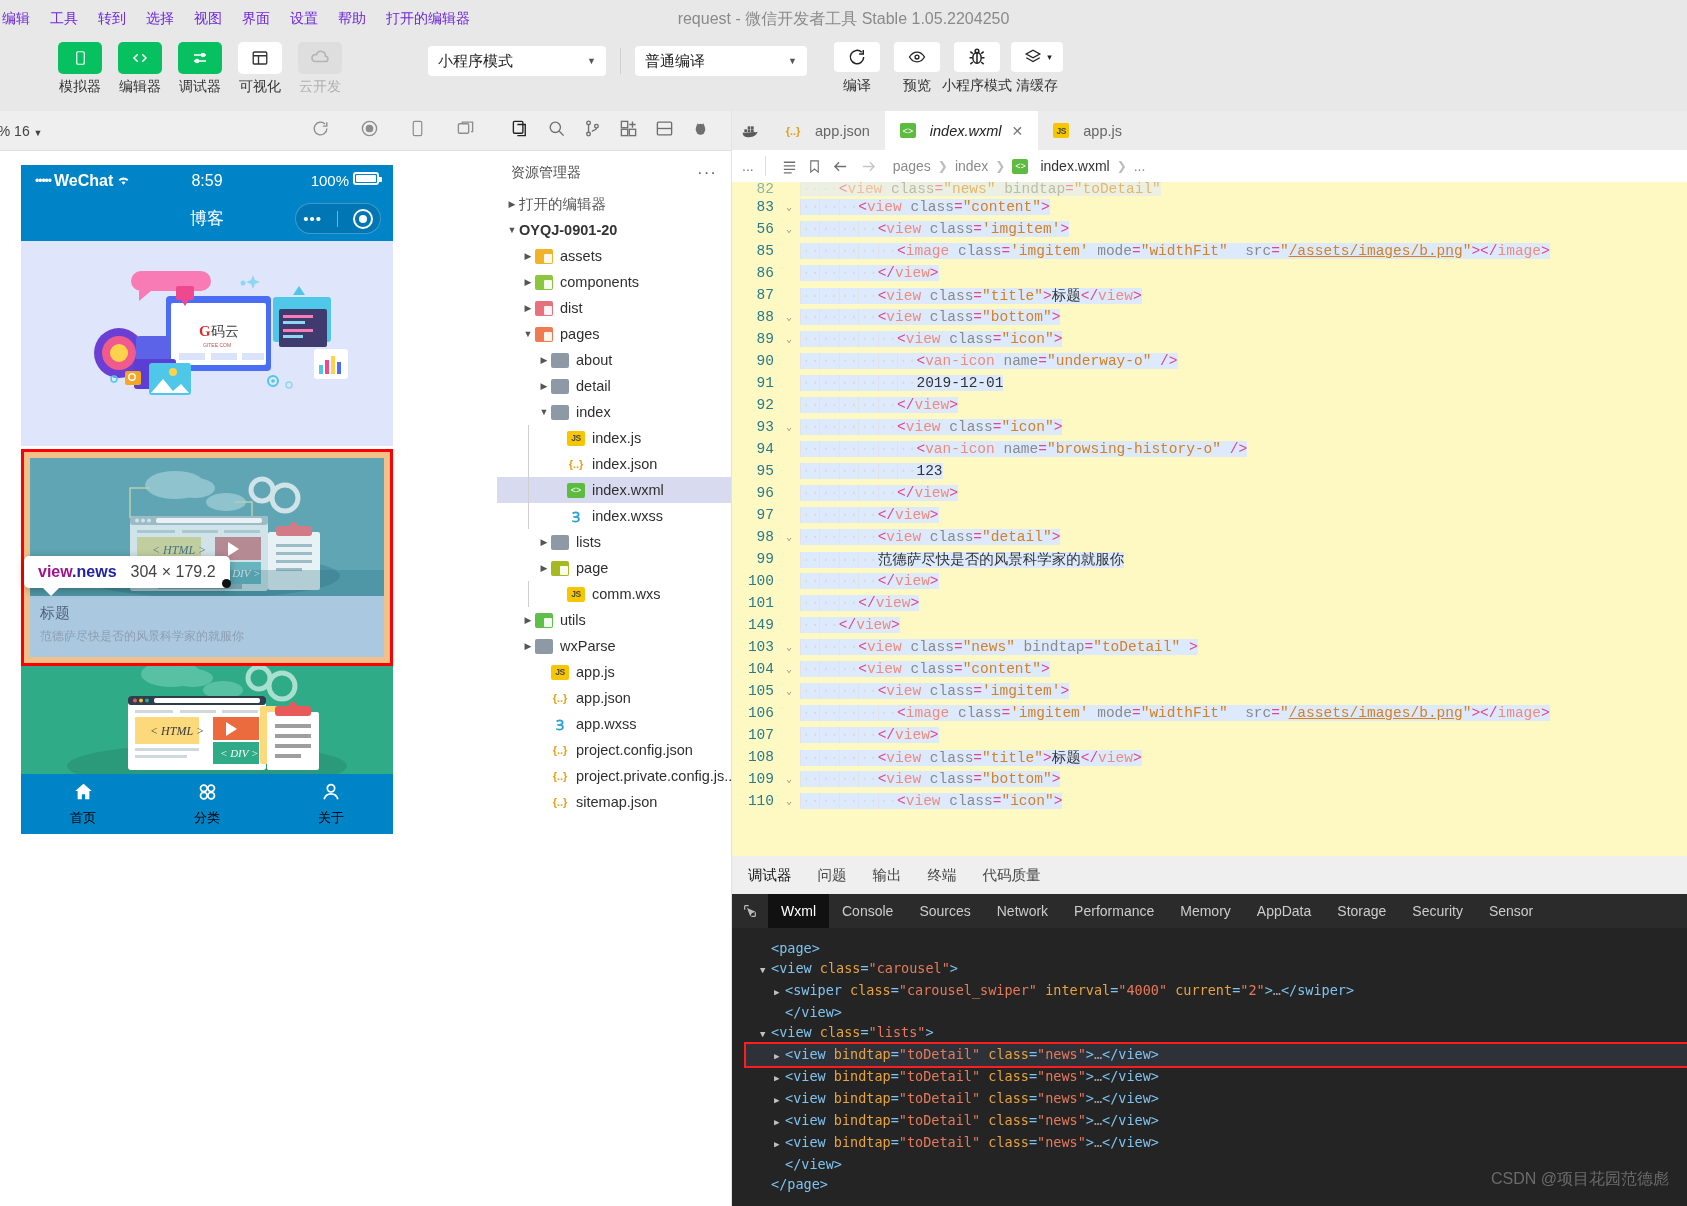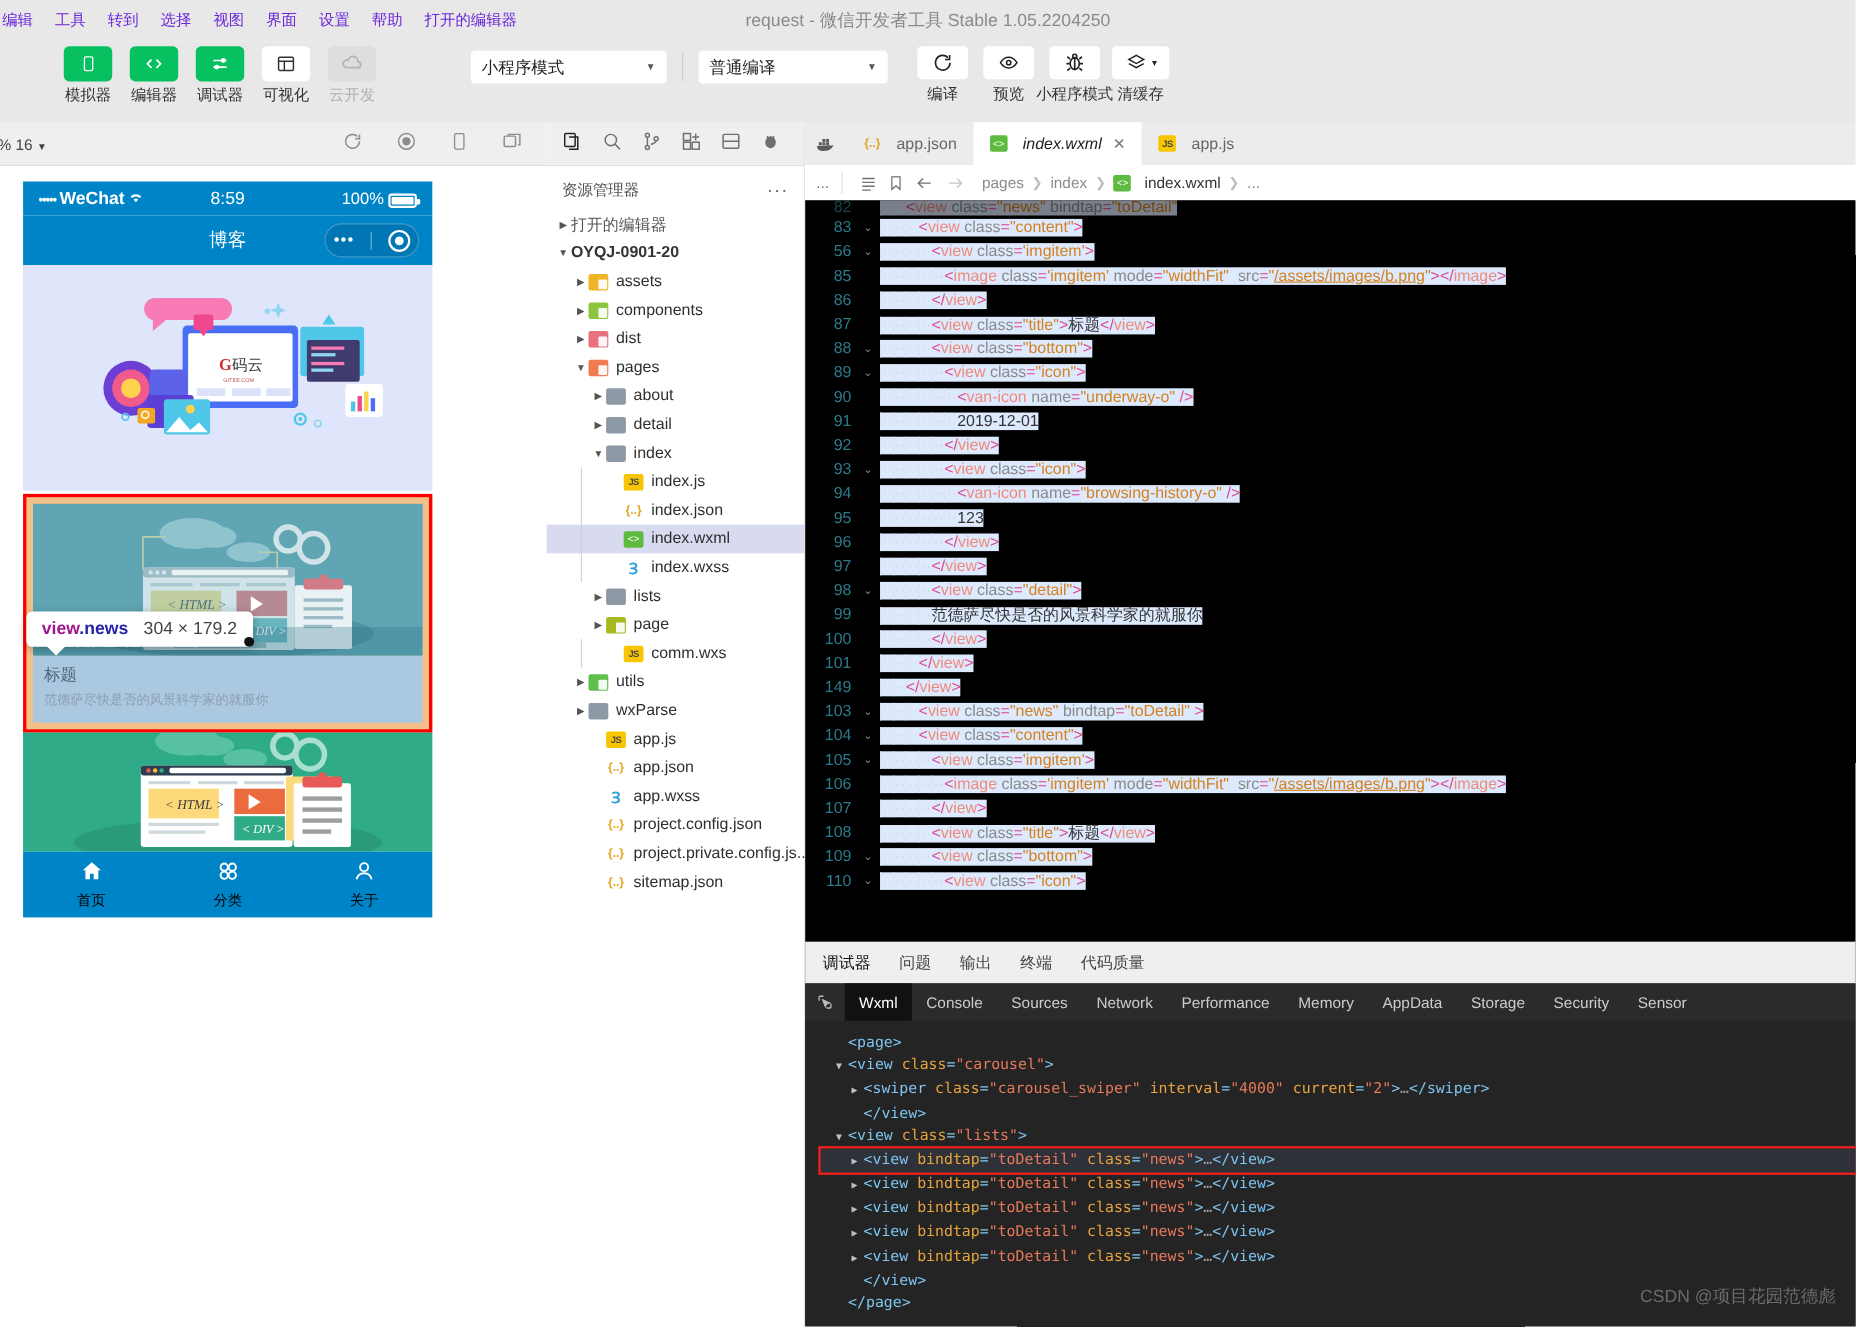--- a/index.html
+++ b/index.html
@@ -72,21 +72,21 @@
   .sim-stage { flex: 1; position: relative; background: #fff; padding-top: 14px; }
 
   .phone { width: 372px; margin-left: 21px; position: relative; }
   .ph-status {
     background: #0084c8; height: 31px; display: flex; align-items: center;
     color: #fff; font-size: 15px; padding: 0 14px; position: relative;
   }
   .ph-dots { letter-spacing: -1px; font-size: 12px; }
   .ph-wechat { font-weight: bold; font-size: 16px; margin-left: 3px; }
   .ph-time { position: absolute; left: 0; right: 0; text-align: center; font-size: 16px; }
-  .ph-right { margin-left: auto; display: flex; align-items: flex-end; gap: 4px; z-index: 2; }
+  .ph-right { margin-left: auto; display: flex; align-items: flex-start; gap: 4px; z-index: 2; }
   .battery {
     width: 26px; height: 13px; border: 2px solid #fff; border-radius: 3px;
     position: relative; display: inline-block;
   }
   .battery:after {
     content: ""; position: absolute; right: -5px; top: 3px; width: 3px; height: 5px;
     background: #fff; border-radius: 0 1px 1px 0;
   }
   .ph-nav {
     background: #0084c8; height: 45px; display: flex; align-items: center;
@@ -199,21 +199,21 @@
   .breadcrumbs {
     height: 32px; display: flex; align-items: center; gap: 9px; padding: 0 4px 0 10px;
     font-size: 14px; color: #9a9a9a; background: #fff; flex: none;
   }
   .bc-sep-v { width: 1px; height: 20px; background: #ddd; margin: 0 6px 0 2px; }
   .bc-ic { color: #707070; cursor: pointer; display: flex; align-items: center; }
   .bc-part { color: #8b8b8b; }
   .bc-part.cur { color: #333; }
   .bc-arrow { color: #bdbdbd; font-size: 12px; }
 
-  .code-area { flex: 1; position: relative; overflow: hidden; background: #000000; font-family: Liberation Sans, sans-serif; }
+  .code-area { flex: 1; position: relative; overflow: hidden; background: #fef9c3; font-family: Liberation Mono, monospace; }
   .code-scroll { position: absolute; inset: 0; overflow: hidden; }
   .cline { display: flex; height: 22px; align-items: center; font-size: 14.5px; white-space: pre; }
   .lnum { width: 46px; text-align: right; color: #2b7a8c; flex: none; padding-right: 4px; }
   .fold { width: 22px; text-align: center; color: #888; font-size: 10px; flex: none; }
   .ctext { flex: 1; position: relative; }
   .hl { background: #ddeafd; }
   .tagp { color: #e0468b; }
   .attr { color: #8a8a8a; }
   .val  { color: #d4811f; }
   .txt  { color: #333; }

